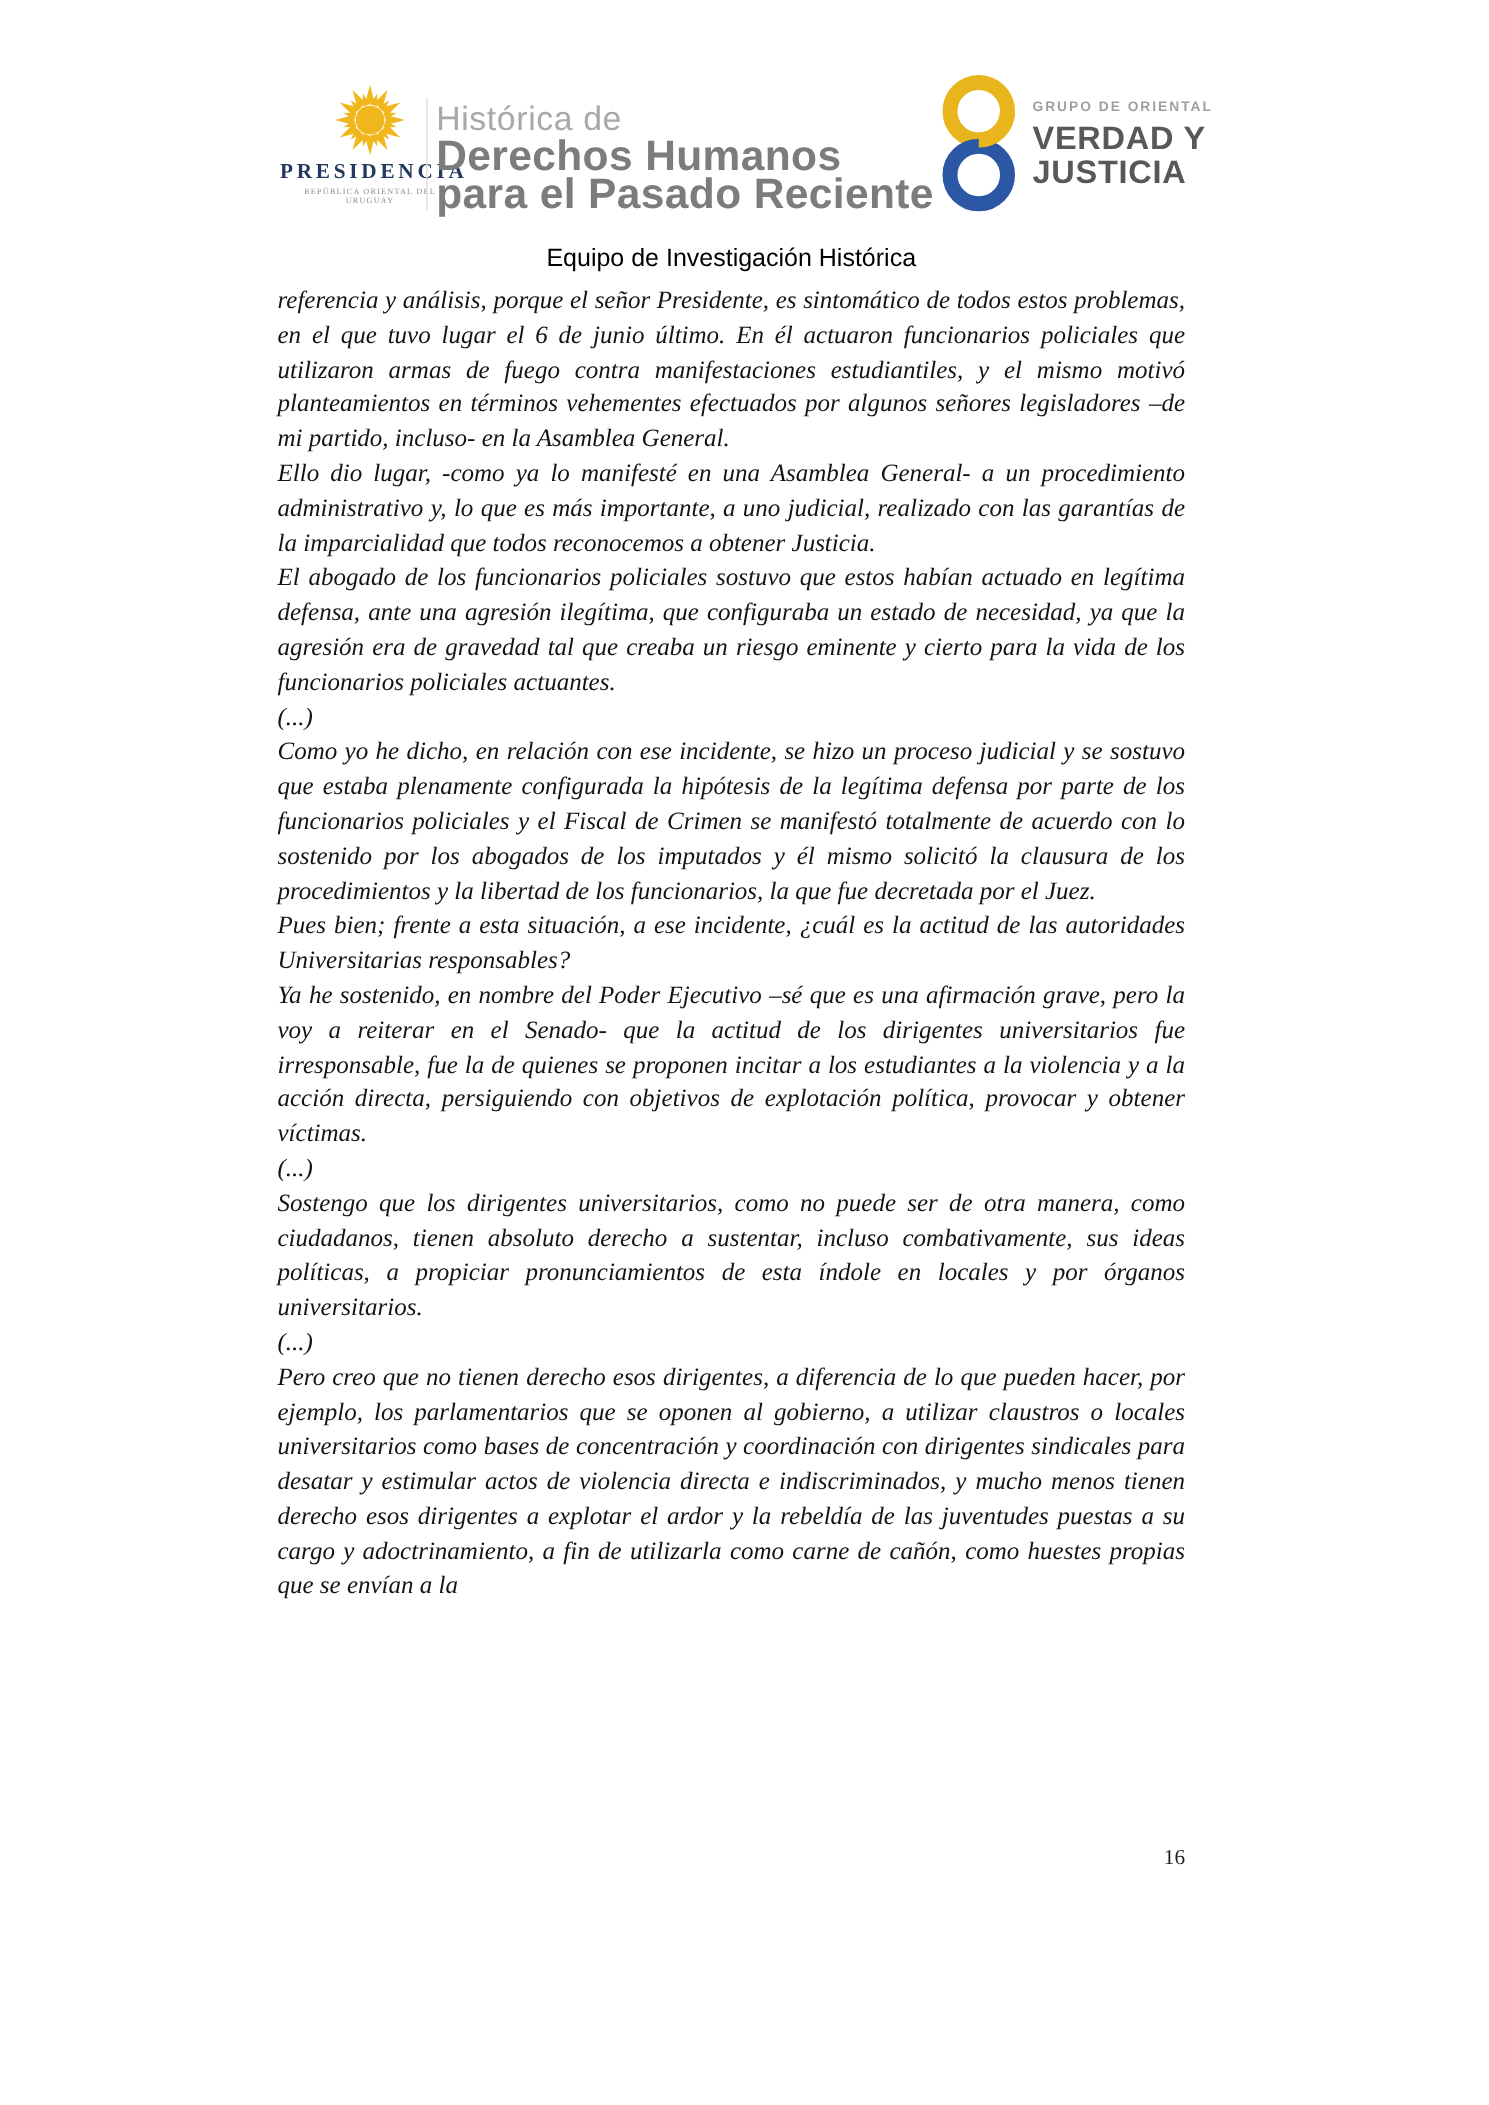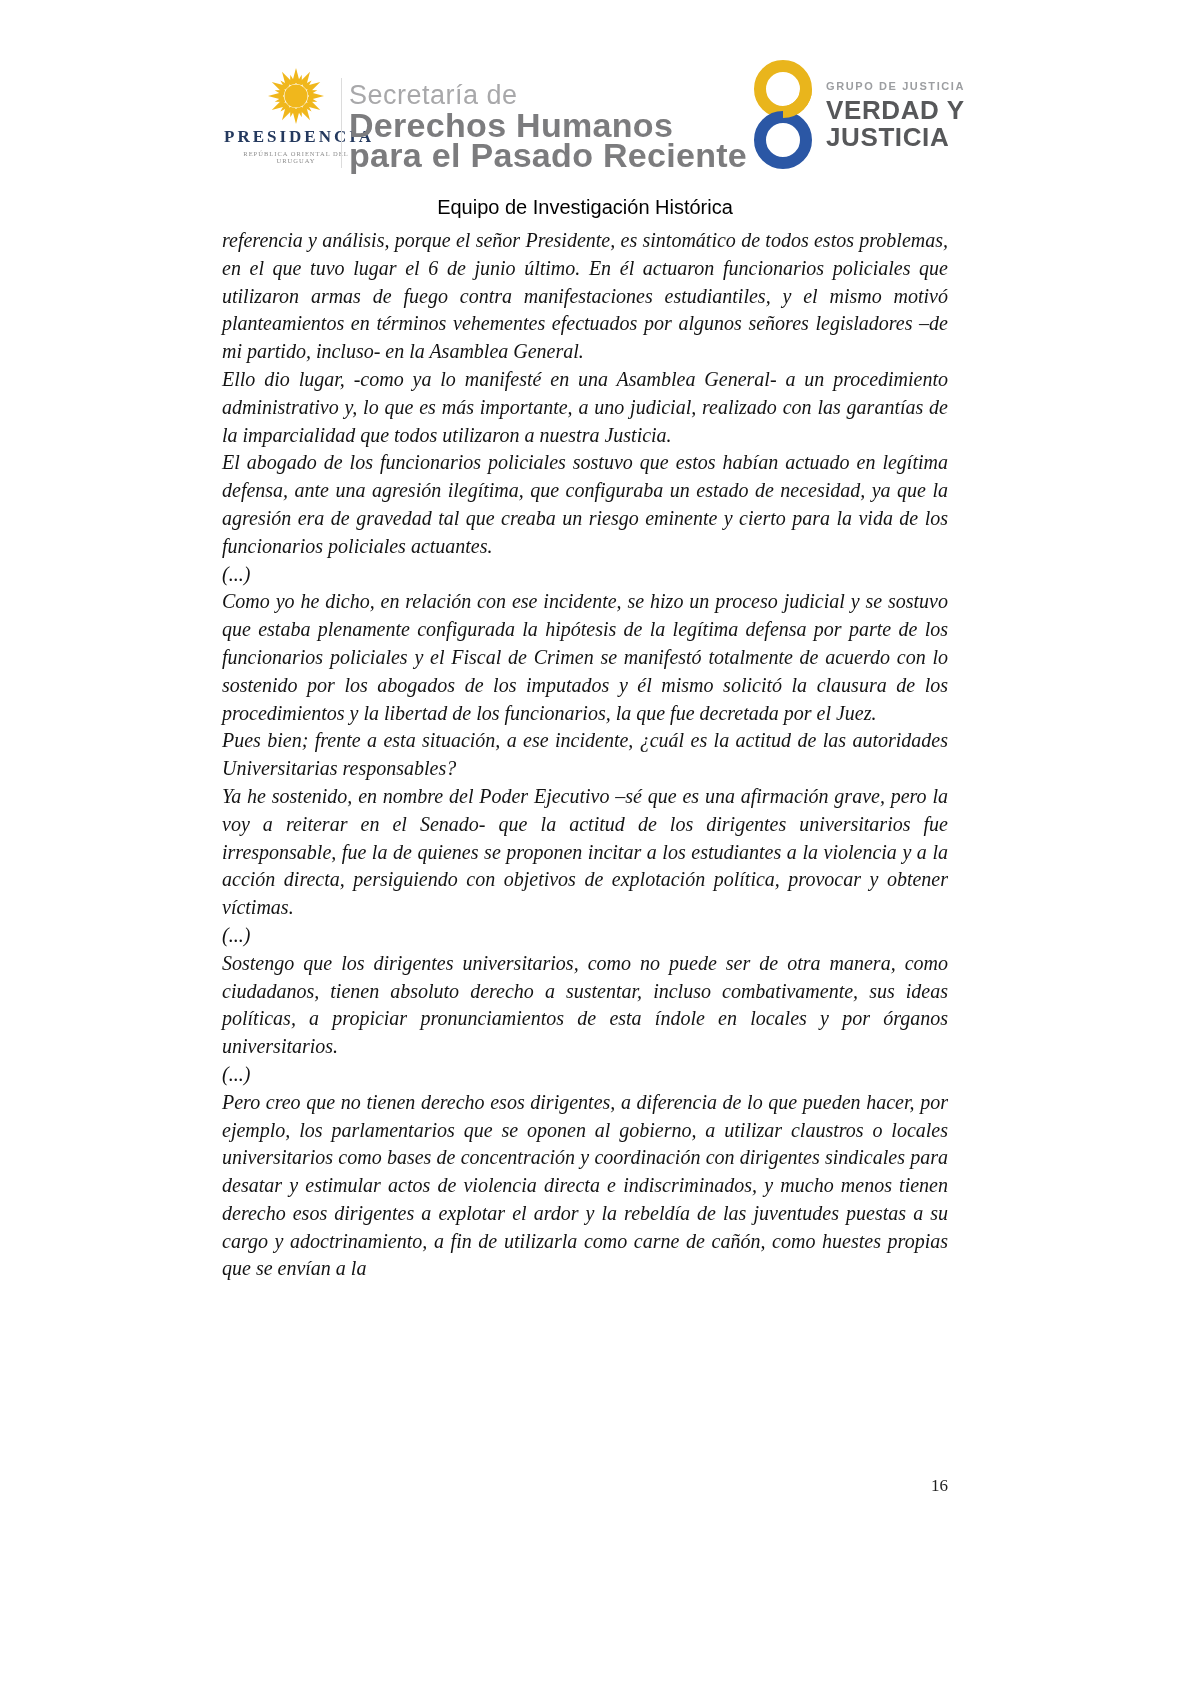--- a/index.html
+++ b/index.html
@@ -91,43 +91,43 @@
         <use href="#rayS" transform="rotate(345)"></use>
       </g>
     </svg>
     <div class="pres-name">PRESIDENCIA</div>
     <div class="pres-sub">REPÚBLICA ORIENTAL DEL URUGUAY</div>
   </div>
 
   <div class="header-divider"></div>
 
   <div class="logo-center">
-    <div class="sdh1">Secretaría de</div>
+    <div class="sdh1">Histórica de</div>
     <div class="sdh2">Derechos Humanos</div>
     <div class="sdh2">para el Pasado Reciente</div>
   </div>
 
   <div class="logo-right">
     <svg width="62" height="118" viewBox="0 0 62 118" aria-hidden="true">
       <circle cx="31" cy="33" r="23" fill="none" stroke="#e9b51c" stroke-width="12"></circle>
       <circle cx="31" cy="84" r="23" fill="none" stroke="#2b57a5" stroke-width="12"></circle>
       <path d="M 31 56 A 23 23 0 0 0 54 33" fill="none" stroke="#e9b51c" stroke-width="12"></path>
     </svg>
     <div class="gt-text">
-      <div class="gt1">GRUPO DE JUSTICIA</div>
+      <div class="gt1">GRUPO DE ORIENTAL</div>
       <div class="gt2">VERDAD Y</div>
       <div class="gt2">JUSTICIA</div>
     </div>
   </div>
 
   <h1 class="doc-title">Equipo de Investigación Histórica</h1>
 
   <main class="doc-body">
     <p>referencia y análisis, porque el señor Presidente, es sintomático de todos estos problemas, en el que tuvo lugar el 6 de junio último. En él actuaron funcionarios policiales que utilizaron armas de fuego contra manifestaciones estudiantiles, y el mismo motivó planteamientos en términos vehementes efectuados por algunos señores legisladores –de mi partido, incluso- en la Asamblea General.</p>
-    <p>Ello dio lugar, -como ya lo manifesté en una Asamblea General- a un procedimiento administrativo y, lo que es más importante, a uno judicial, realizado con las garantías de la imparcialidad que todos utilizaron a nuestra Justicia.</p>
+    <p>Ello dio lugar, -como ya lo manifesté en una Asamblea General- a un procedimiento administrativo y, lo que es más importante, a uno judicial, realizado con las garantías de la imparcialidad que todos reconocemos a obtener Justicia.</p>
     <p>El abogado de los funcionarios policiales sostuvo que estos habían actuado en legítima defensa, ante una agresión ilegítima, que configuraba un estado de necesidad, ya que la agresión era de gravedad tal que creaba un riesgo eminente y cierto para la vida de los funcionarios policiales actuantes.</p>
     <p>(...)</p>
     <p>Como yo he dicho, en relación con ese incidente, se hizo un proceso judicial y se sostuvo que estaba plenamente configurada la hipótesis de la legítima defensa por parte de los funcionarios policiales y el Fiscal de Crimen se manifestó totalmente de acuerdo con lo sostenido por los abogados de los imputados y él mismo solicitó la clausura de los procedimientos y la libertad de los funcionarios, la que fue decretada por el Juez.</p>
     <p>Pues bien; frente a esta situación, a ese incidente, ¿cuál es la actitud de las autoridades Universitarias responsables?</p>
     <p>Ya he sostenido, en nombre del Poder Ejecutivo –sé que es una afirmación grave, pero la voy a reiterar en el Senado- que la actitud de los dirigentes universitarios fue irresponsable, fue la de quienes se proponen incitar a los estudiantes a la violencia y a la acción directa, persiguiendo con objetivos de explotación política, provocar y obtener víctimas.</p>
     <p>(...)</p>
     <p>Sostengo que los dirigentes universitarios, como no puede ser de otra manera, como ciudadanos, tienen absoluto derecho a sustentar, incluso combativamente, sus ideas políticas, a propiciar pronunciamientos de esta índole en locales y por órganos universitarios.</p>
     <p>(...)</p>
     <p>Pero creo que no tienen derecho esos dirigentes, a diferencia de lo que pueden hacer, por ejemplo, los parlamentarios que se oponen al gobierno, a utilizar claustros o locales universitarios como bases de concentración y coordinación con dirigentes sindicales para desatar y estimular actos de violencia directa e indiscriminados, y mucho menos tienen derecho esos dirigentes a explotar el ardor y la rebeldía de las juventudes puestas a su cargo y adoctrinamiento, a fin de utilizarla como carne de cañón, como huestes propias que se envían a la</p>
   </main>

